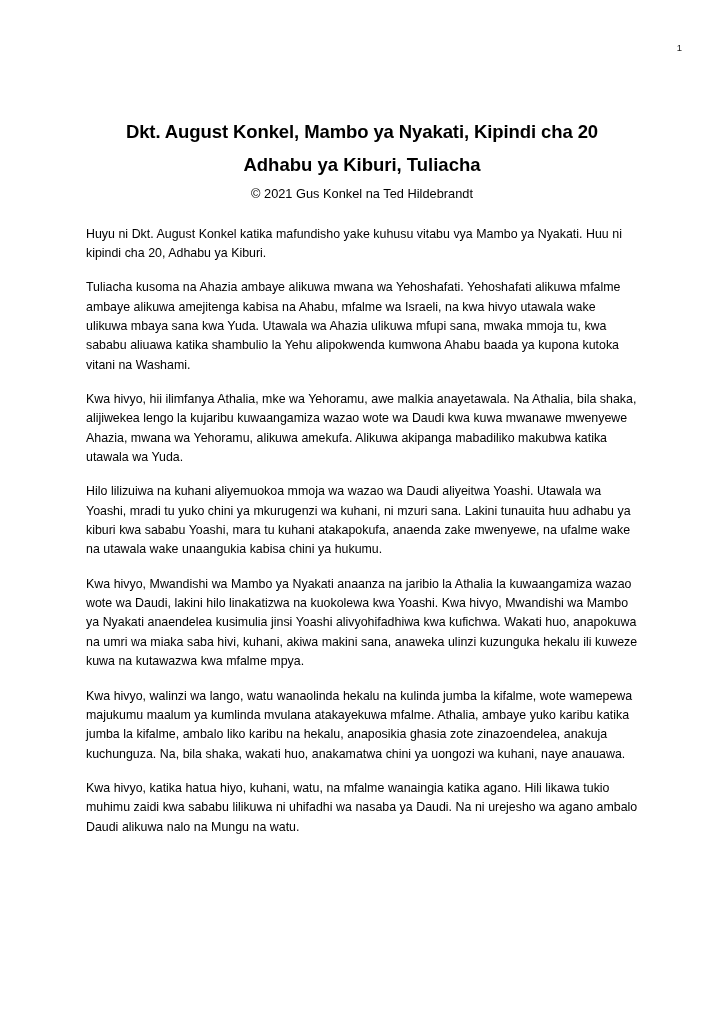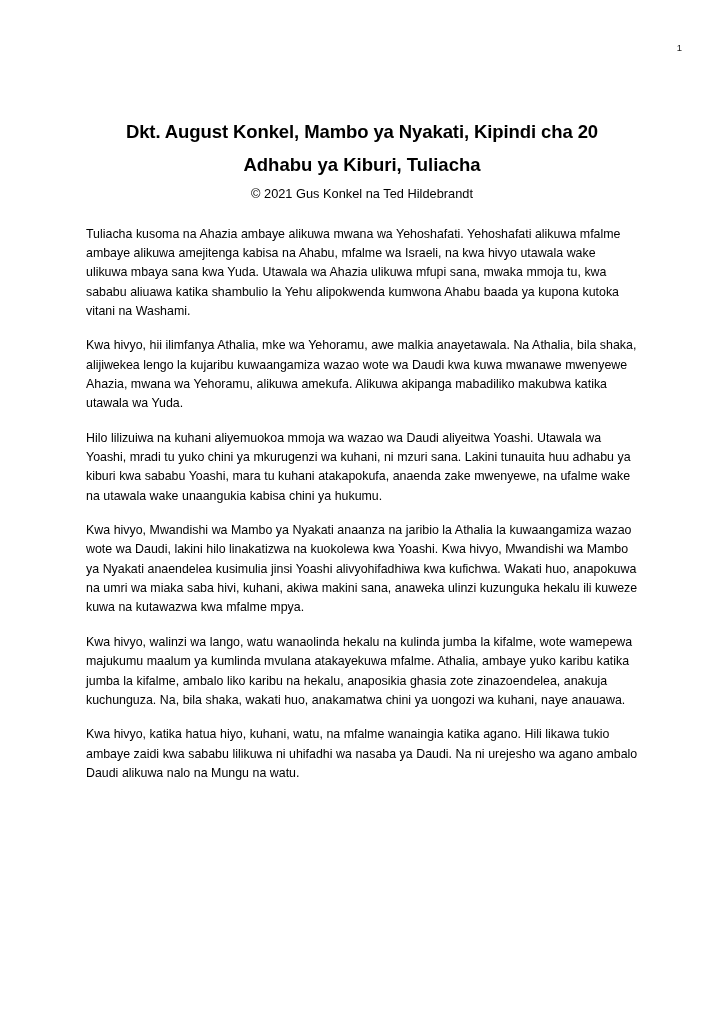--- a/index.html
+++ b/index.html
@@ -78,22 +78,23 @@
 
   <div class="content">
 
     <div class="title-block">
       <h1 class="doc-title">Dkt. August Konkel, Mambo ya Nyakati, Kipindi cha 20</h1>
       <h2 class="doc-subtitle">Adhabu ya Kiburi, Tuliacha</h2>
       <div class="copyright">© 2021 Gus Konkel na Ted Hildebrandt</div>
     </div>
 
     <div class="body-text">
+      <p>Huyu ni Dkt. August Konkel katika mafundisho yake kuhusu vitabu vya Mambo ya Nyakati. Huu ni kipindi cha 20, Adhabu ya Kiburi.</p>
       <p>Tuliacha kusoma na Ahazia ambaye alikuwa mwana wa Yehoshafati. Yehoshafati alikuwa mfalme ambaye alikuwa amejitenga kabisa na Ahabu, mfalme wa Israeli, na kwa hivyo utawala wake ulikuwa mbaya sana kwa Yuda. Utawala wa Ahazia ulikuwa mfupi sana, mwaka mmoja tu, kwa sababu aliuawa katika shambulio la Yehu alipokwenda kumwona Ahabu baada ya kupona kutoka vitani na Washami.</p>
       <p>Kwa hivyo, hii ilimfanya Athalia, mke wa Yehoramu, awe malkia anayetawala. Na Athalia, bila shaka, alijiwekea lengo la kujaribu kuwaangamiza wazao wote wa Daudi kwa kuwa mwanawe mwenyewe Ahazia, mwana wa Yehoramu, alikuwa amekufa. Alikuwa akipanga mabadiliko makubwa katika utawala wa Yuda.</p>
       <p>Hilo lilizuiwa na kuhani aliyemuokoa mmoja wa wazao wa Daudi aliyeitwa Yoashi. Utawala wa Yoashi, mradi tu yuko chini ya mkurugenzi wa kuhani, ni mzuri sana. Lakini tunauita huu adhabu ya kiburi kwa sababu Yoashi, mara tu kuhani atakapokufa, anaenda zake mwenyewe, na ufalme wake na utawala wake unaangukia kabisa chini ya hukumu.</p>
       <p>Kwa hivyo, Mwandishi wa Mambo ya Nyakati anaanza na jaribio la Athalia la kuwaangamiza wazao wote wa Daudi, lakini hilo linakatizwa na kuokolewa kwa Yoashi. Kwa hivyo, Mwandishi wa Mambo ya Nyakati anaendelea kusimulia jinsi Yoashi alivyohifadhiwa kwa kufichwa. Wakati huo, anapokuwa na umri wa miaka saba hivi, kuhani, akiwa makini sana, anaweka ulinzi kuzunguka hekalu ili kuweze kuwa na kutawazwa kwa mfalme mpya.</p>
       <p>Kwa hivyo, walinzi wa lango, watu wanaolinda hekalu na kulinda jumba la kifalme, wote wamepewa majukumu maalum ya kumlinda mvulana atakayekuwa mfalme. Athalia, ambaye yuko karibu katika jumba la kifalme, ambalo liko karibu na hekalu, anaposikia ghasia zote zinazoendelea, anakuja kuchunguza. Na, bila shaka, wakati huo, anakamatwa chini ya uongozi wa kuhani, naye anauawa.</p>
-      <p>Kwa hivyo, katika hatua hiyo, kuhani, watu, na mfalme wanaingia katika agano. Hili likawa tukio ambaye zaidi kwa sababu lilikuwa ni uhifadhi wa nasaba ya Daudi. Na ni urejesho wa agano ambalo Daudi alikuwa nalo na Mungu na watu.</p>
+      <p>Kwa hivyo, katika hatua hiyo, kuhani, watu, na mfalme wanaingia katika agano. Hili likawa tukio muhimu zaidi kwa sababu lilikuwa ni uhifadhi wa nasaba ya Daudi. Na ni urejesho wa agano ambalo Daudi alikuwa nalo na Mungu na watu.</p>
     </div>
 
   </div>
 </div>
 
 </body></html>

